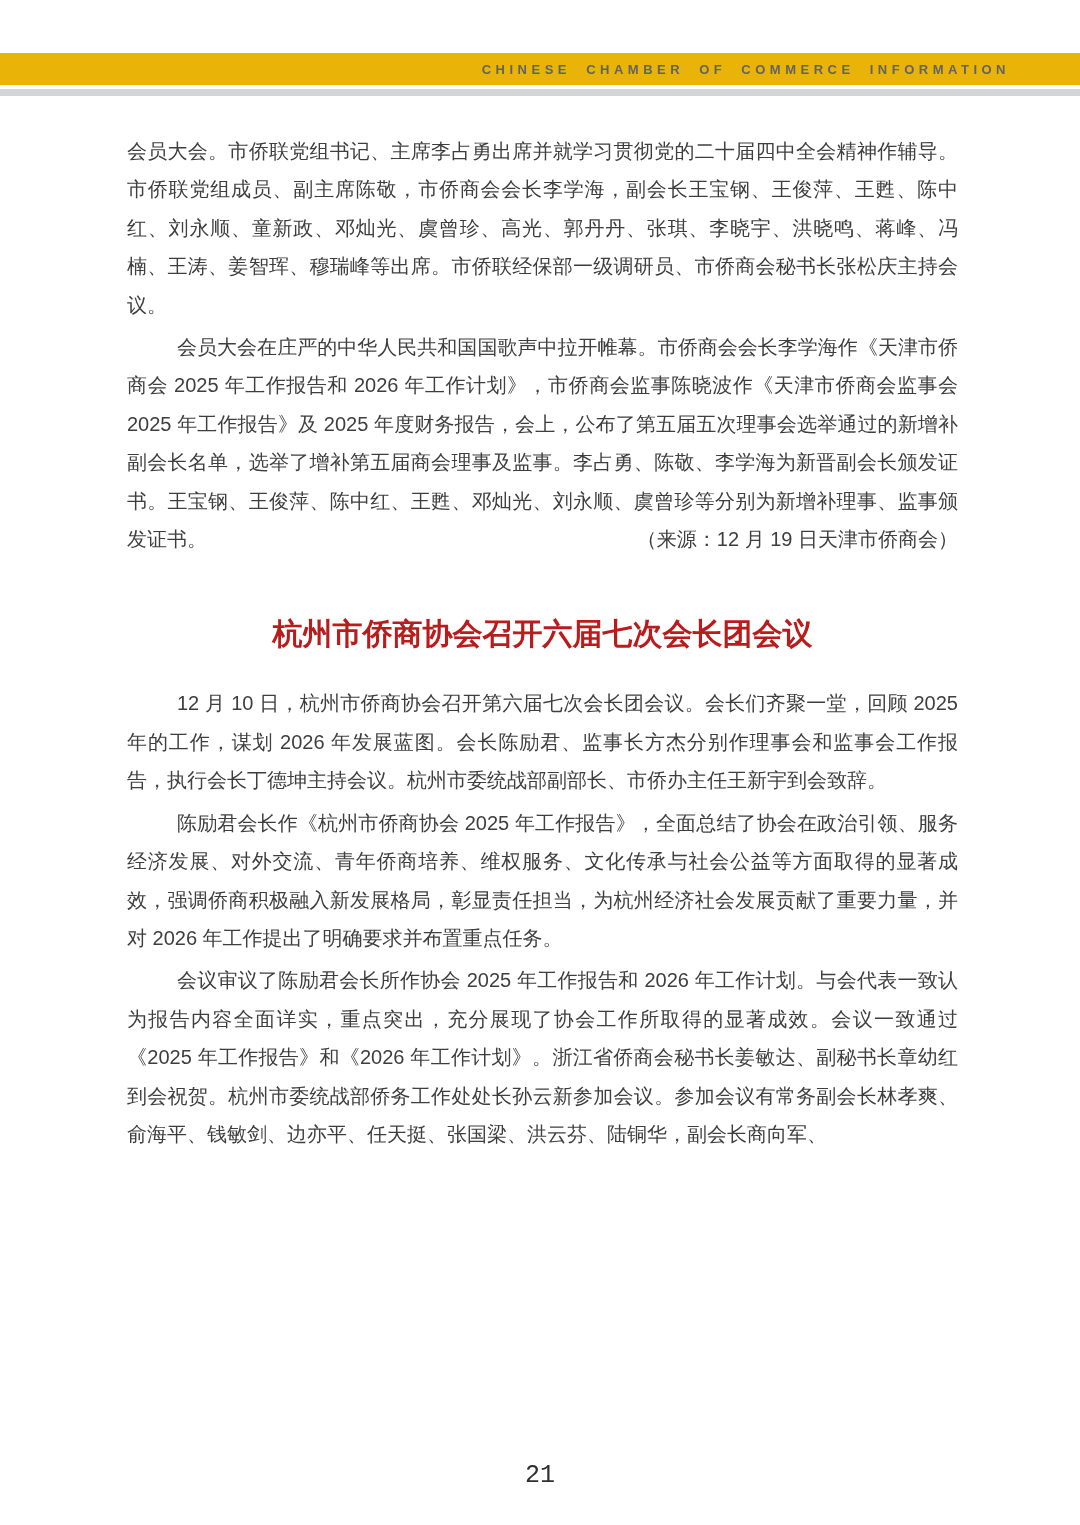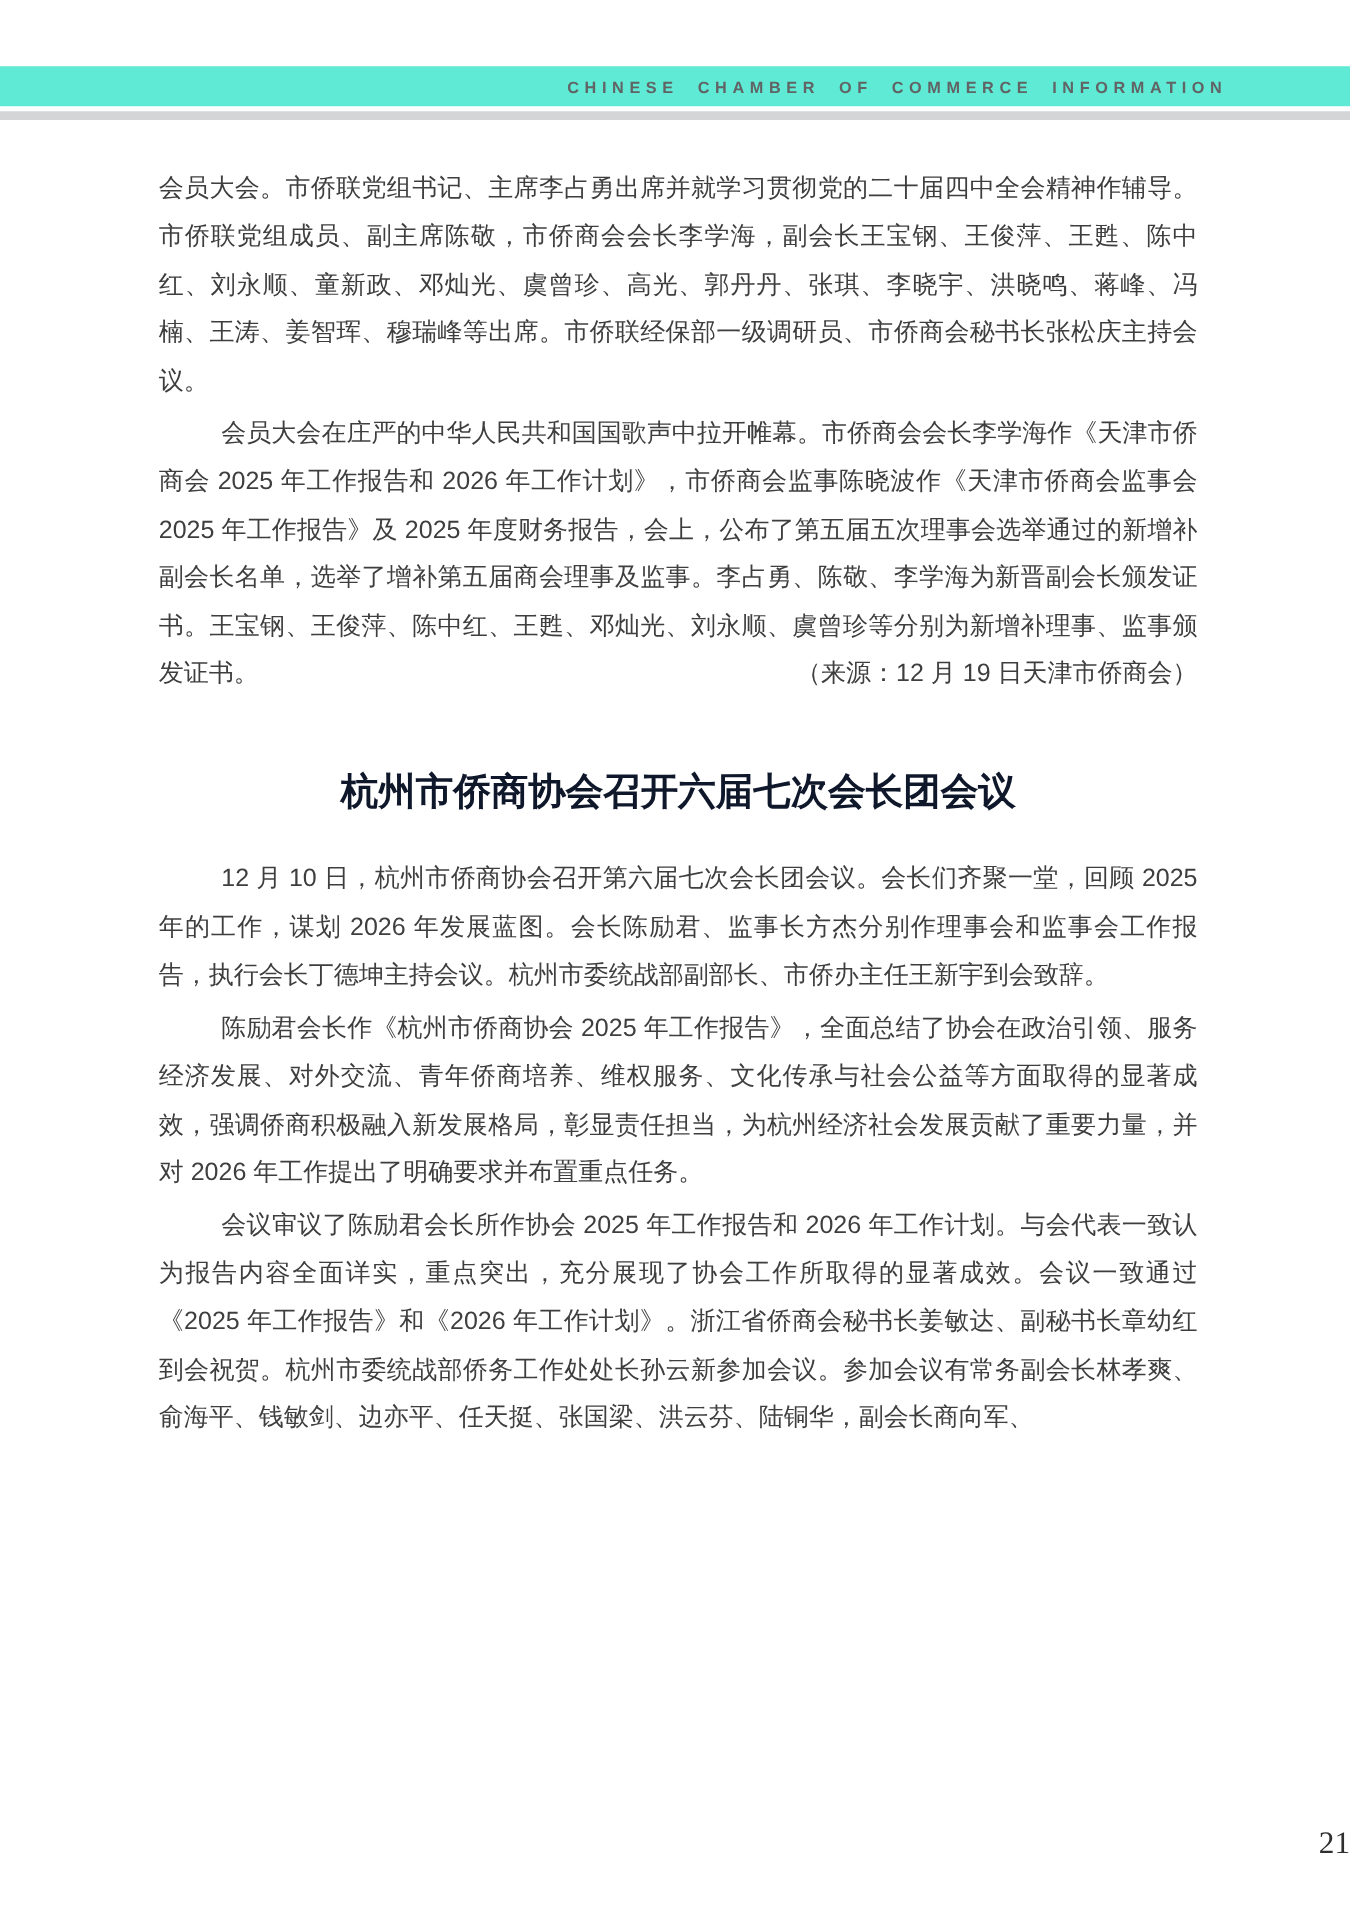--- a/index.html
+++ b/index.html
@@ -5,23 +5,23 @@
   html, body { margin: 0; padding: 0; }
   body {
     width: 1080px; height: 1525px;
     background: #ffffff;
     font-family: "Liberation Sans", sans-serif;
     position: relative;
     overflow: hidden;
   }
   .band {
     position: absolute; top: 53px; left: 0; width: 1080px; height: 32px;
-    background: #5eead4;
+    background: #eab308;
     display: flex; align-items: center; justify-content: flex-end;
-    padding-right: 98px; box-sizing: border-box;
+    padding-right: 70px; box-sizing: border-box;
   }
   .band-text {
     font-size: 13px; font-weight: bold; color: #616365;
     letter-spacing: 4.5px; word-spacing: 7px; white-space: nowrap;
   }
   .thinbar {
     position: absolute; top: 89px; left: 0; width: 1080px; height: 7px;
     background: #d4d5d7;
   }
   .content {
@@ -30,28 +30,28 @@
   }
   .para {
     margin: 4px;
     font-size: 20px; line-height: 38.4px;
     text-align: justify;
     color: #3e3e3e;
   }
   .indent { text-indent: 2.5em; }
   .source { float: right; text-indent: 0; }
   .title {
-    font-size: 30px; font-weight: bold; color: #0f172a;
+    font-size: 30px; font-weight: bold; color: #b91c1c;
     text-align: center; line-height: 40px;
     margin: 56px 0 30px 0;
   }
   .pageno {
     position: absolute; top: 1461px; left: 0; width: 1080px;
-    text-align: right;
-    font-family: Liberation Serif, serif;
+    text-align: center;
+    font-family: Liberation Mono, monospace;
     font-size: 25px; color: #2f2f2f;
   }
 </style>
 </head>
 <body>
 
 <div class="page">
 
   <div class="band">
     <span class="band-text">CHINESE CHAMBER OF COMMERCE INFORMATION</span>

